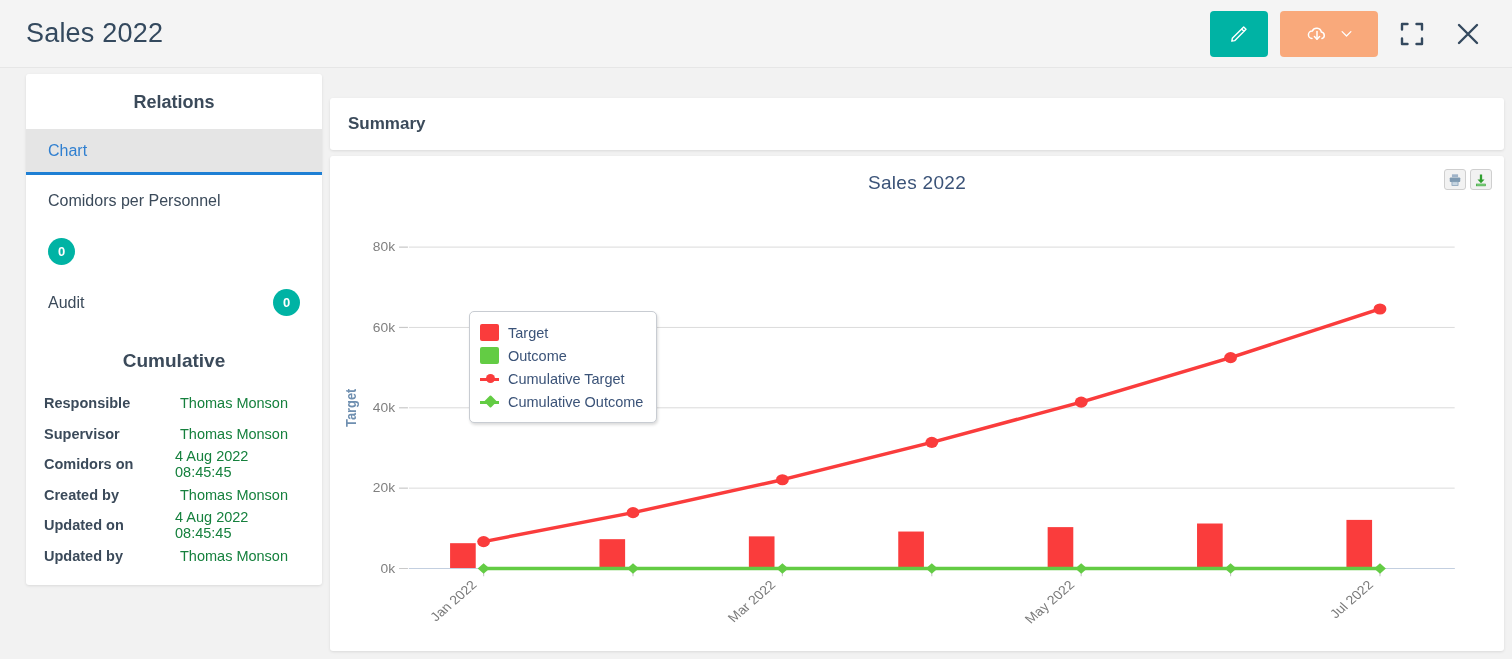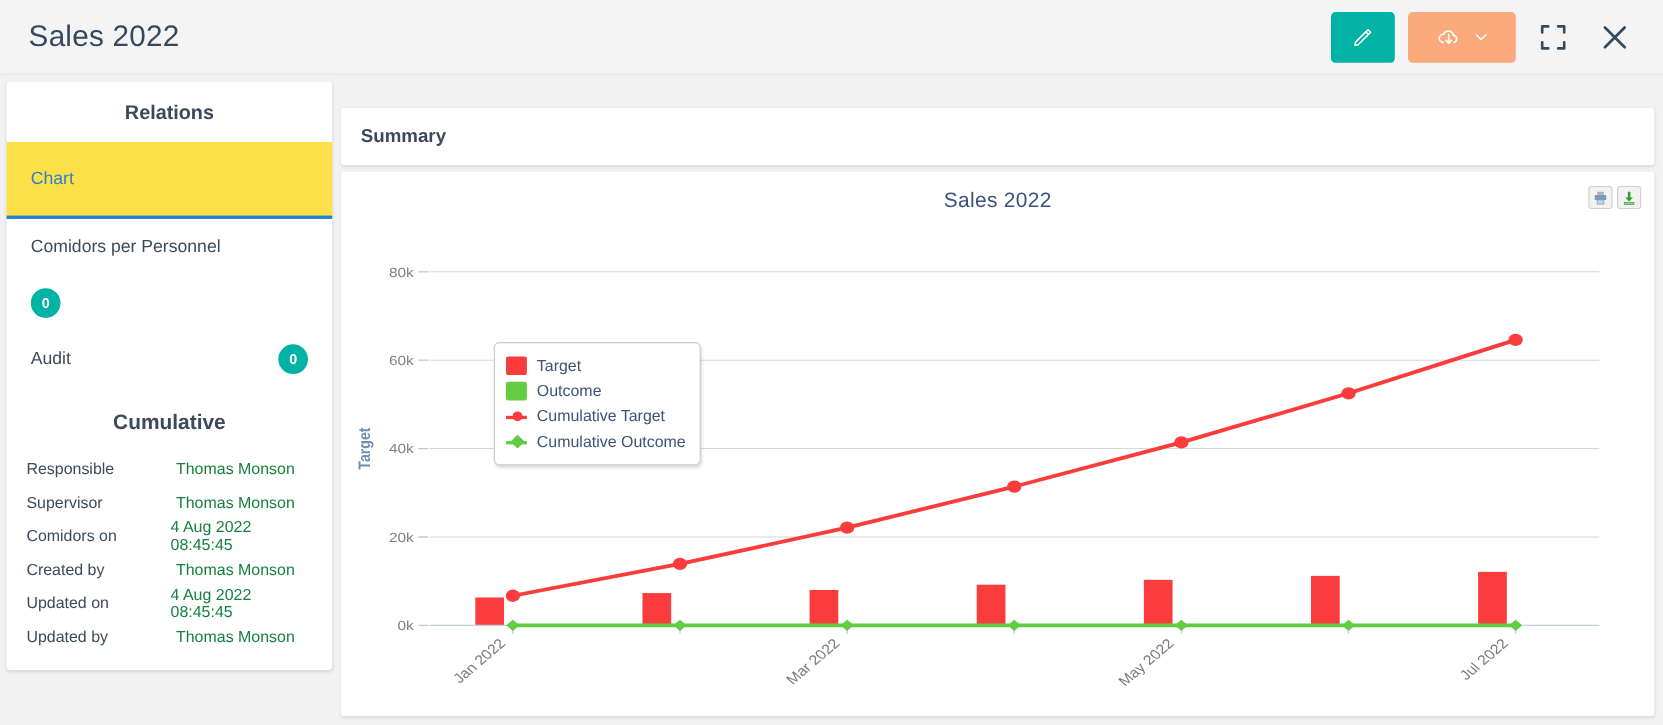--- a/index.html
+++ b/index.html
@@ -58,20 +58,21 @@
     height: 591px;
   }
 
   
   .sidebar {
     width: 296px;
     flex: 0 0 296px;
     display: flex;
     flex-direction: column;
     gap: 6px;
+    margin-left: 20px;
   }
   .panel {
     background: #ffffff;
     border-radius: 3px;
     box-shadow: 0 1px 3px rgba(0,0,0,.10);
   }
   .panel-heading {
     text-align: center;
     font-size: 18px;
     font-weight: 700;
@@ -82,24 +83,24 @@
   .nav-item {
     display: flex;
     align-items: center;
     padding: 0 22px;
     height: 51px;
     font-size: 16px;
     color: #3b4a5a;
     cursor: pointer;
   }
   .nav-item.active {
-    background: #fde047;
+    background: #e5e5e5;
     border-bottom: 3px solid #1e7fd4;
     color: #2f7fd0;
-    height: 70px;
+    height: 46px;
   }
   .nav-label { flex: 1; }
   .badge {
     min-width: 27px; height: 27px;
     border-radius: 50%;
     background: #00b3a4;
     color: #fff;
     font-size: 13px;
     font-weight: 700;
     display: flex; align-items: center; justify-content: center;
@@ -111,21 +112,21 @@
     color: #3b4a5a;
     padding: 22px 0 16px;
   }
   .own-table { padding: 0 18px 14px; }
   .own-row {
     display: flex;
     align-items: center;
     height: 30.5px;
     font-size: 14.5px;
   }
-  .own-key { width: 136px; color: #3b4a5a; font-weight: 400; }
+  .own-key { width: 136px; color: #3b4a5a; font-weight: 700; }
   .own-val { color: #15803d; }
 
   
   .main {
     flex: 1;
     display: flex;
     flex-direction: column;
     gap: 6px;
     min-width: 0;
   }

